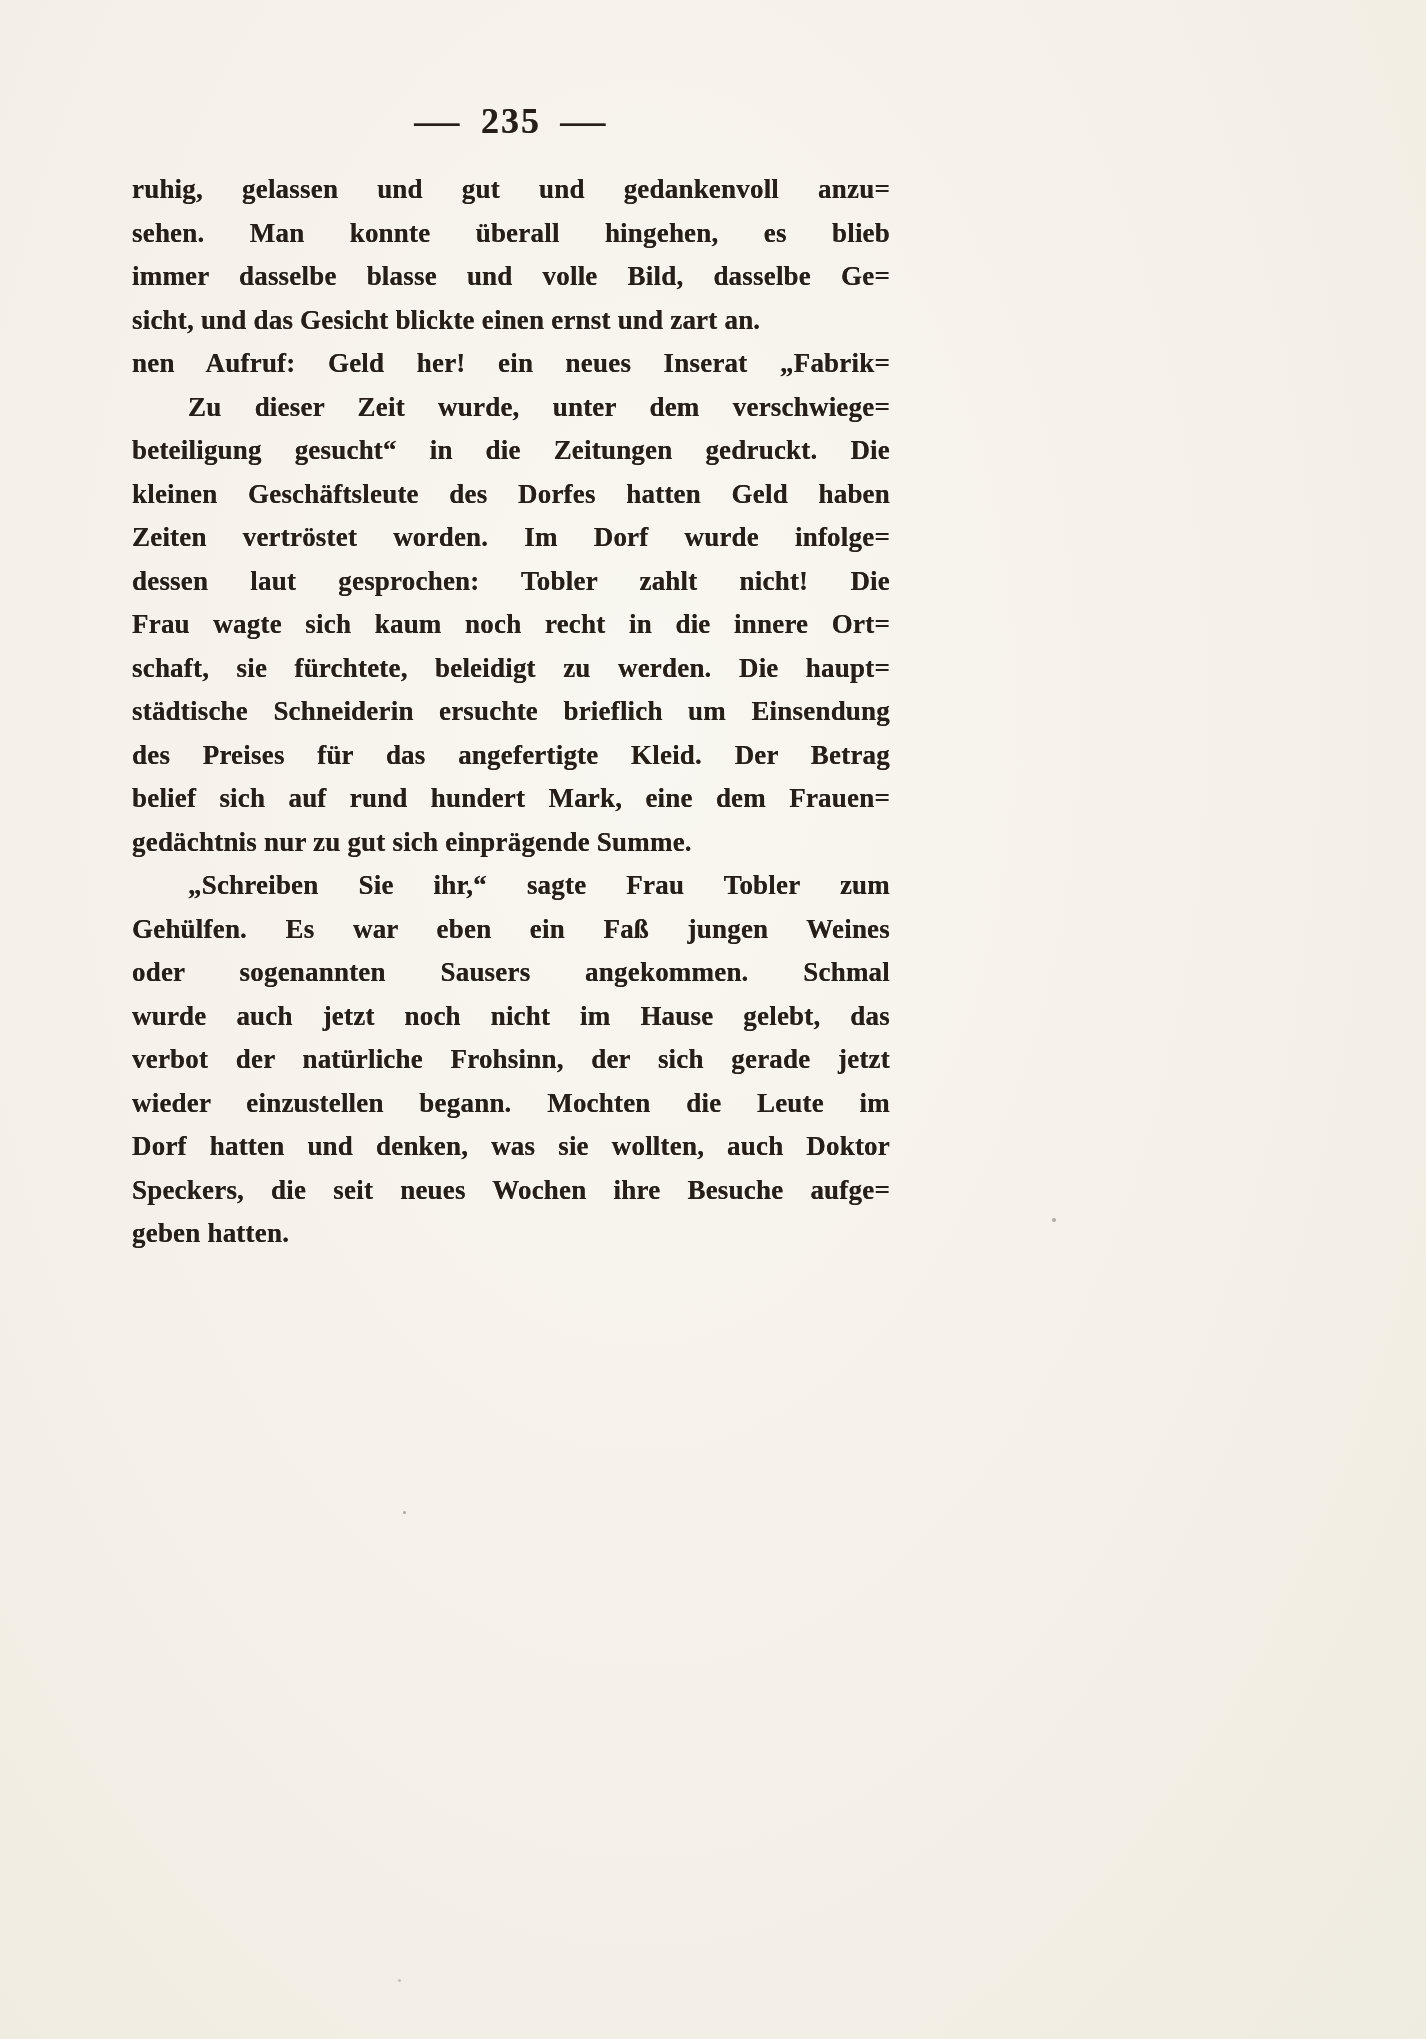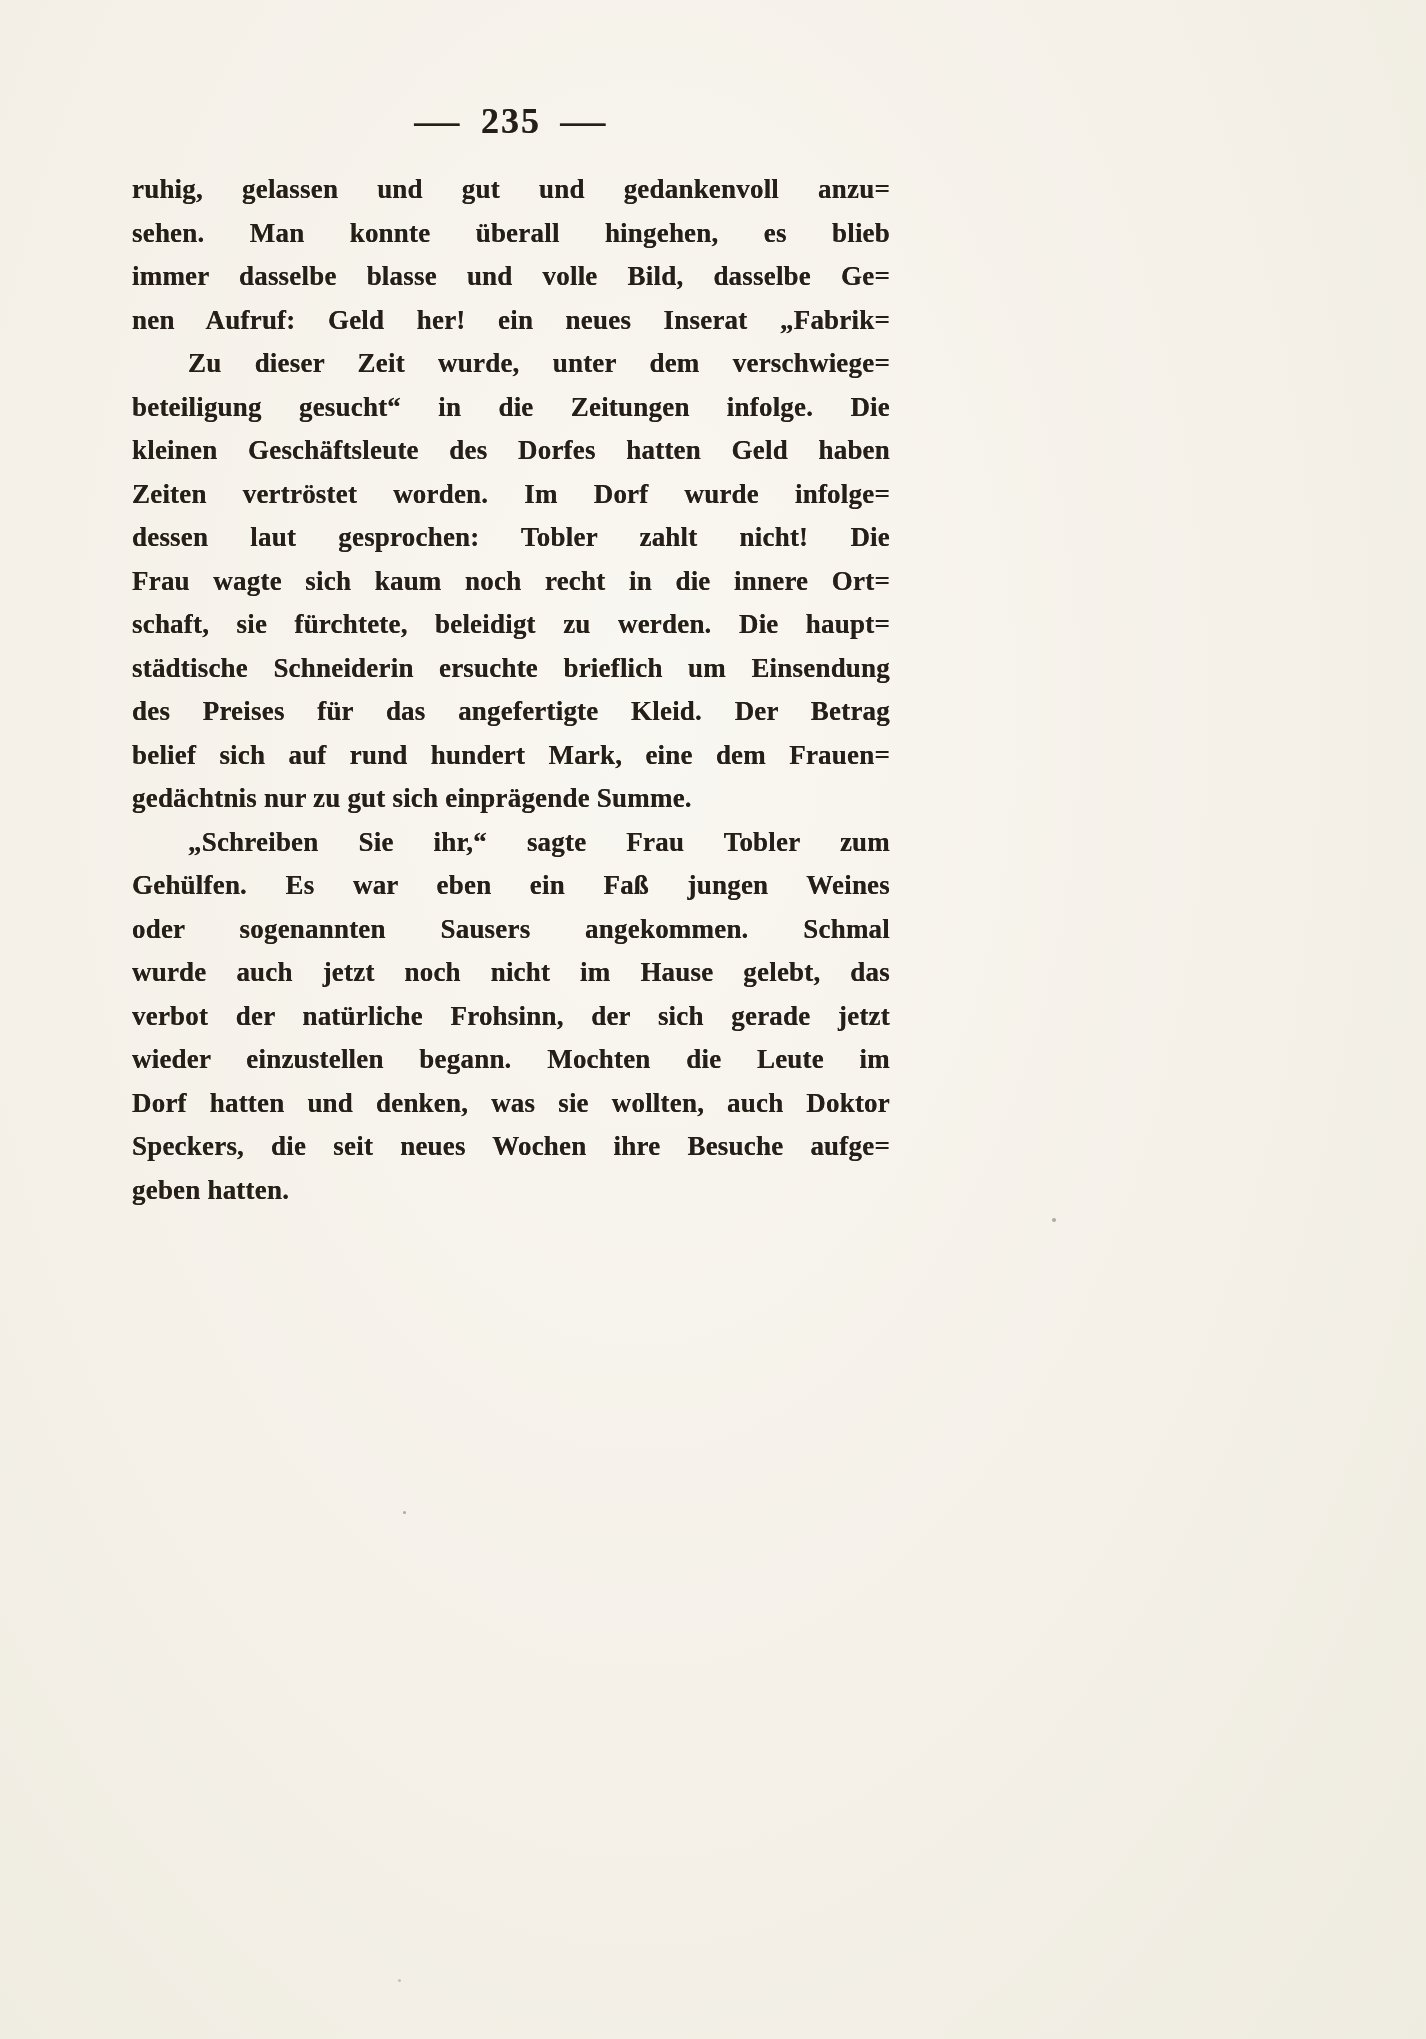--- a/index.html
+++ b/index.html
@@ -90,25 +90,26 @@
     <span class="dash">—</span>
     <span class="page-number">235</span>
     <span class="dash">—</span>
   </div>
 
   <div class="text-block" id="text-block">
       <div class="paragraph">
         <div class="line just">ruhig, gelassen und gut und gedankenvoll anzu=</div>
         <div class="line just">sehen.  Man konnte überall hingehen, es blieb</div>
         <div class="line just">immer dasselbe blasse und volle Bild, dasselbe Ge=</div>
+        <div class="line">sicht, und das Gesicht blickte einen ernst und zart an.</div>
       </div>
       <div class="paragraph">
         <div class="line just">nen Aufruf: Geld her! ein neues Inserat „Fabrik=</div>
         <div class="line just indent">Zu dieser Zeit wurde, unter dem verschwiege=</div>
-        <div class="line just">beteiligung gesucht“ in die Zeitungen infolge.  Die</div>
+        <div class="line just">beteiligung gesucht“ in die Zeitungen gedruckt.  Die</div>
         <div class="line just">kleinen Geschäftsleute des Dorfes hatten Geld haben</div>
         <div class="line just">Zeiten vertröstet worden.  Im Dorf wurde infolge=</div>
         <div class="line just">dessen laut gesprochen: Tobler zahlt nicht!  Die</div>
         <div class="line just">Frau wagte sich kaum noch recht in die innere Ort=</div>
         <div class="line just">schaft, sie fürchtete, beleidigt zu werden.  Die haupt=</div>
         <div class="line just">städtische Schneiderin ersuchte brieflich um Einsendung</div>
         <div class="line just">des Preises für das angefertigte Kleid.  Der Betrag</div>
         <div class="line just">belief sich auf rund hundert Mark, eine dem Frauen=</div>
         <div class="line">gedächtnis nur zu gut sich einprägende Summe.</div>
       </div>

